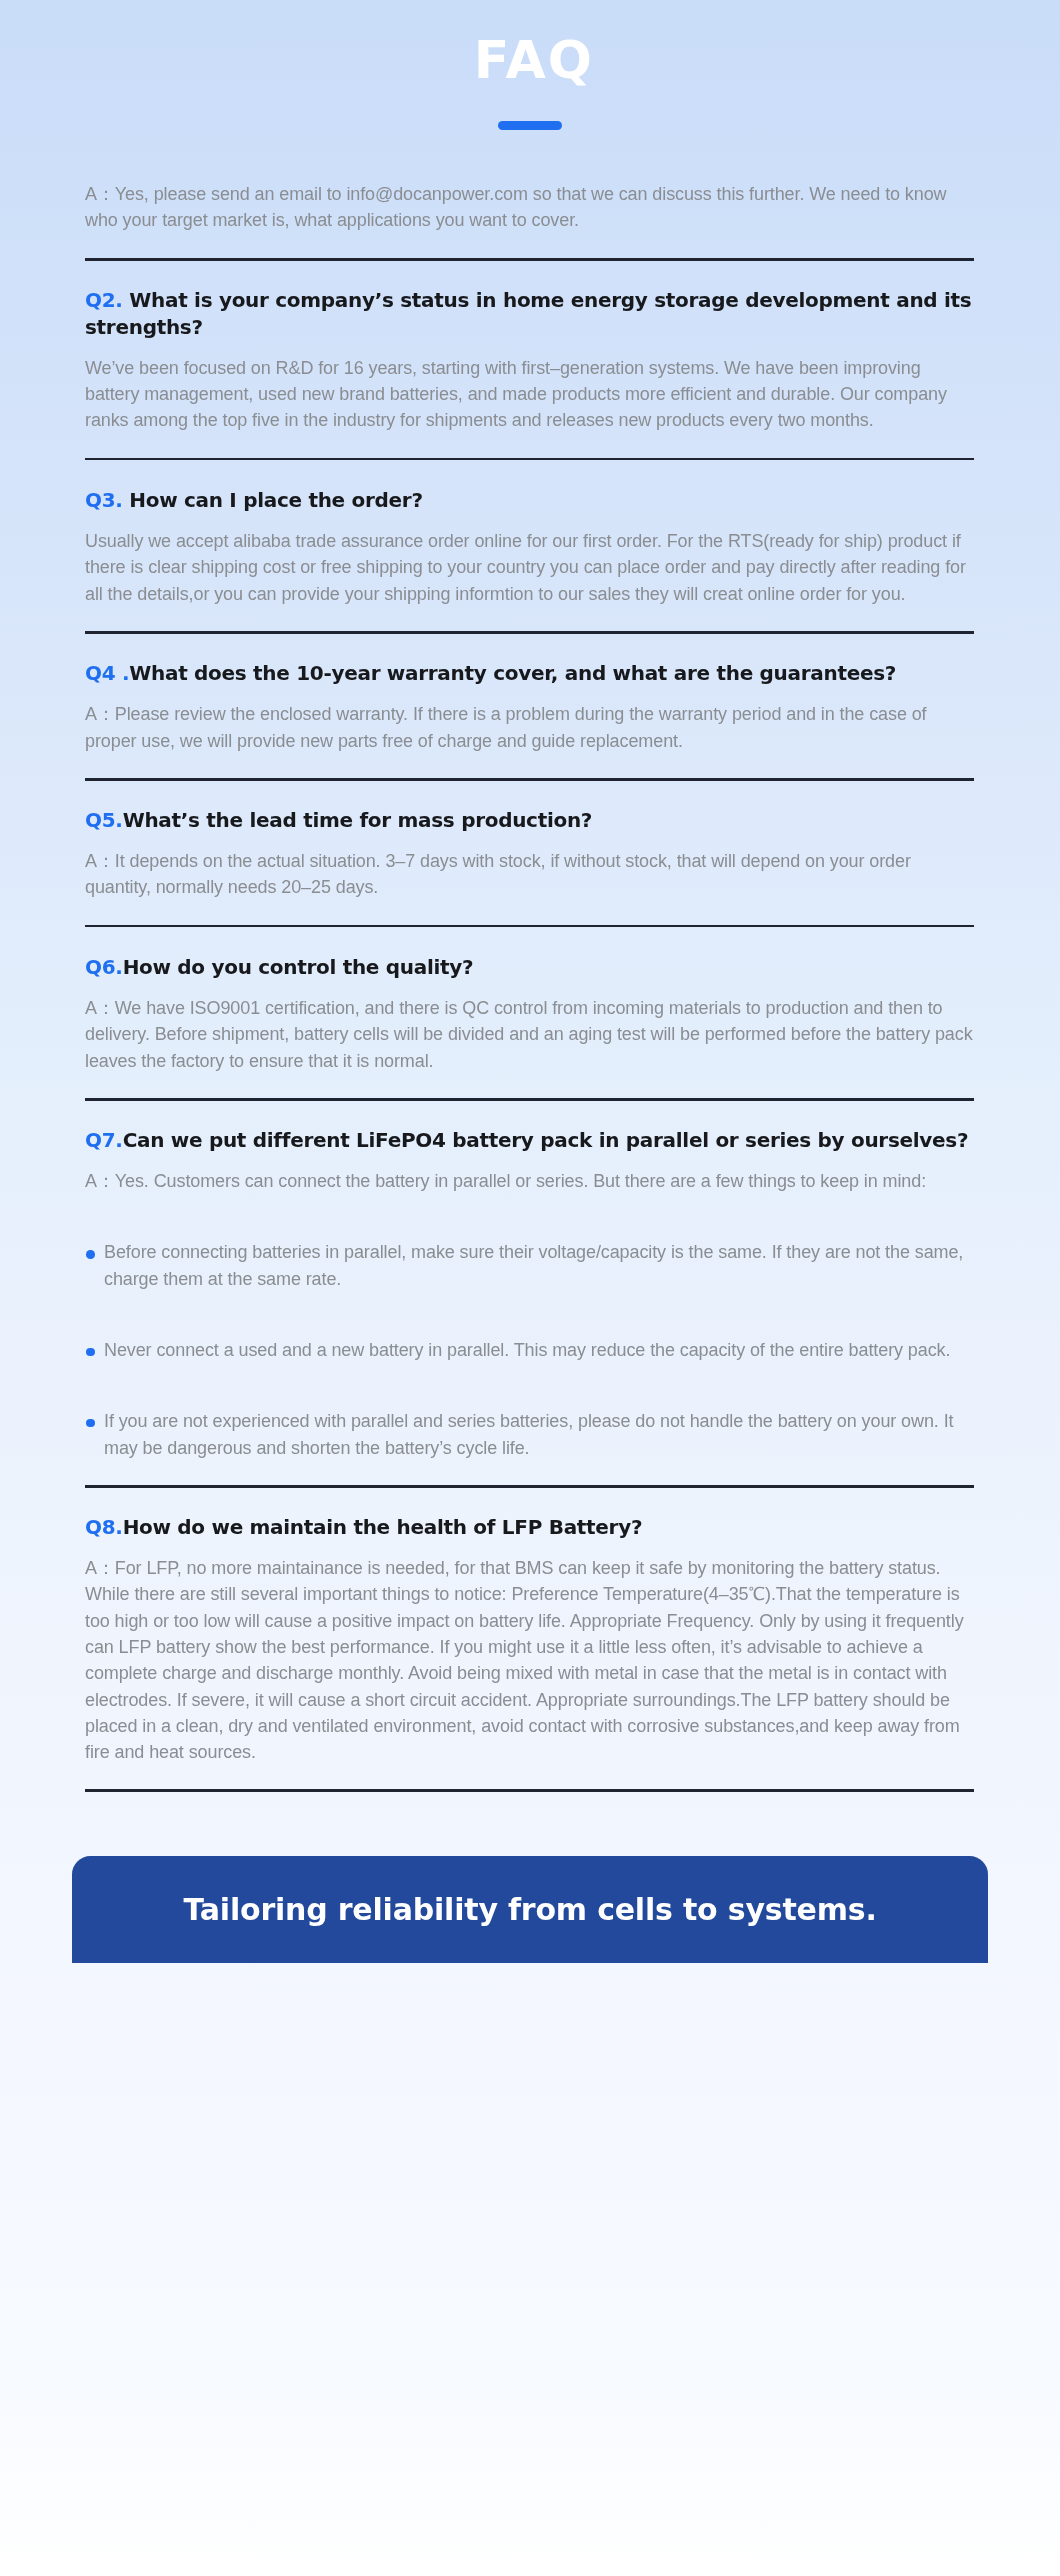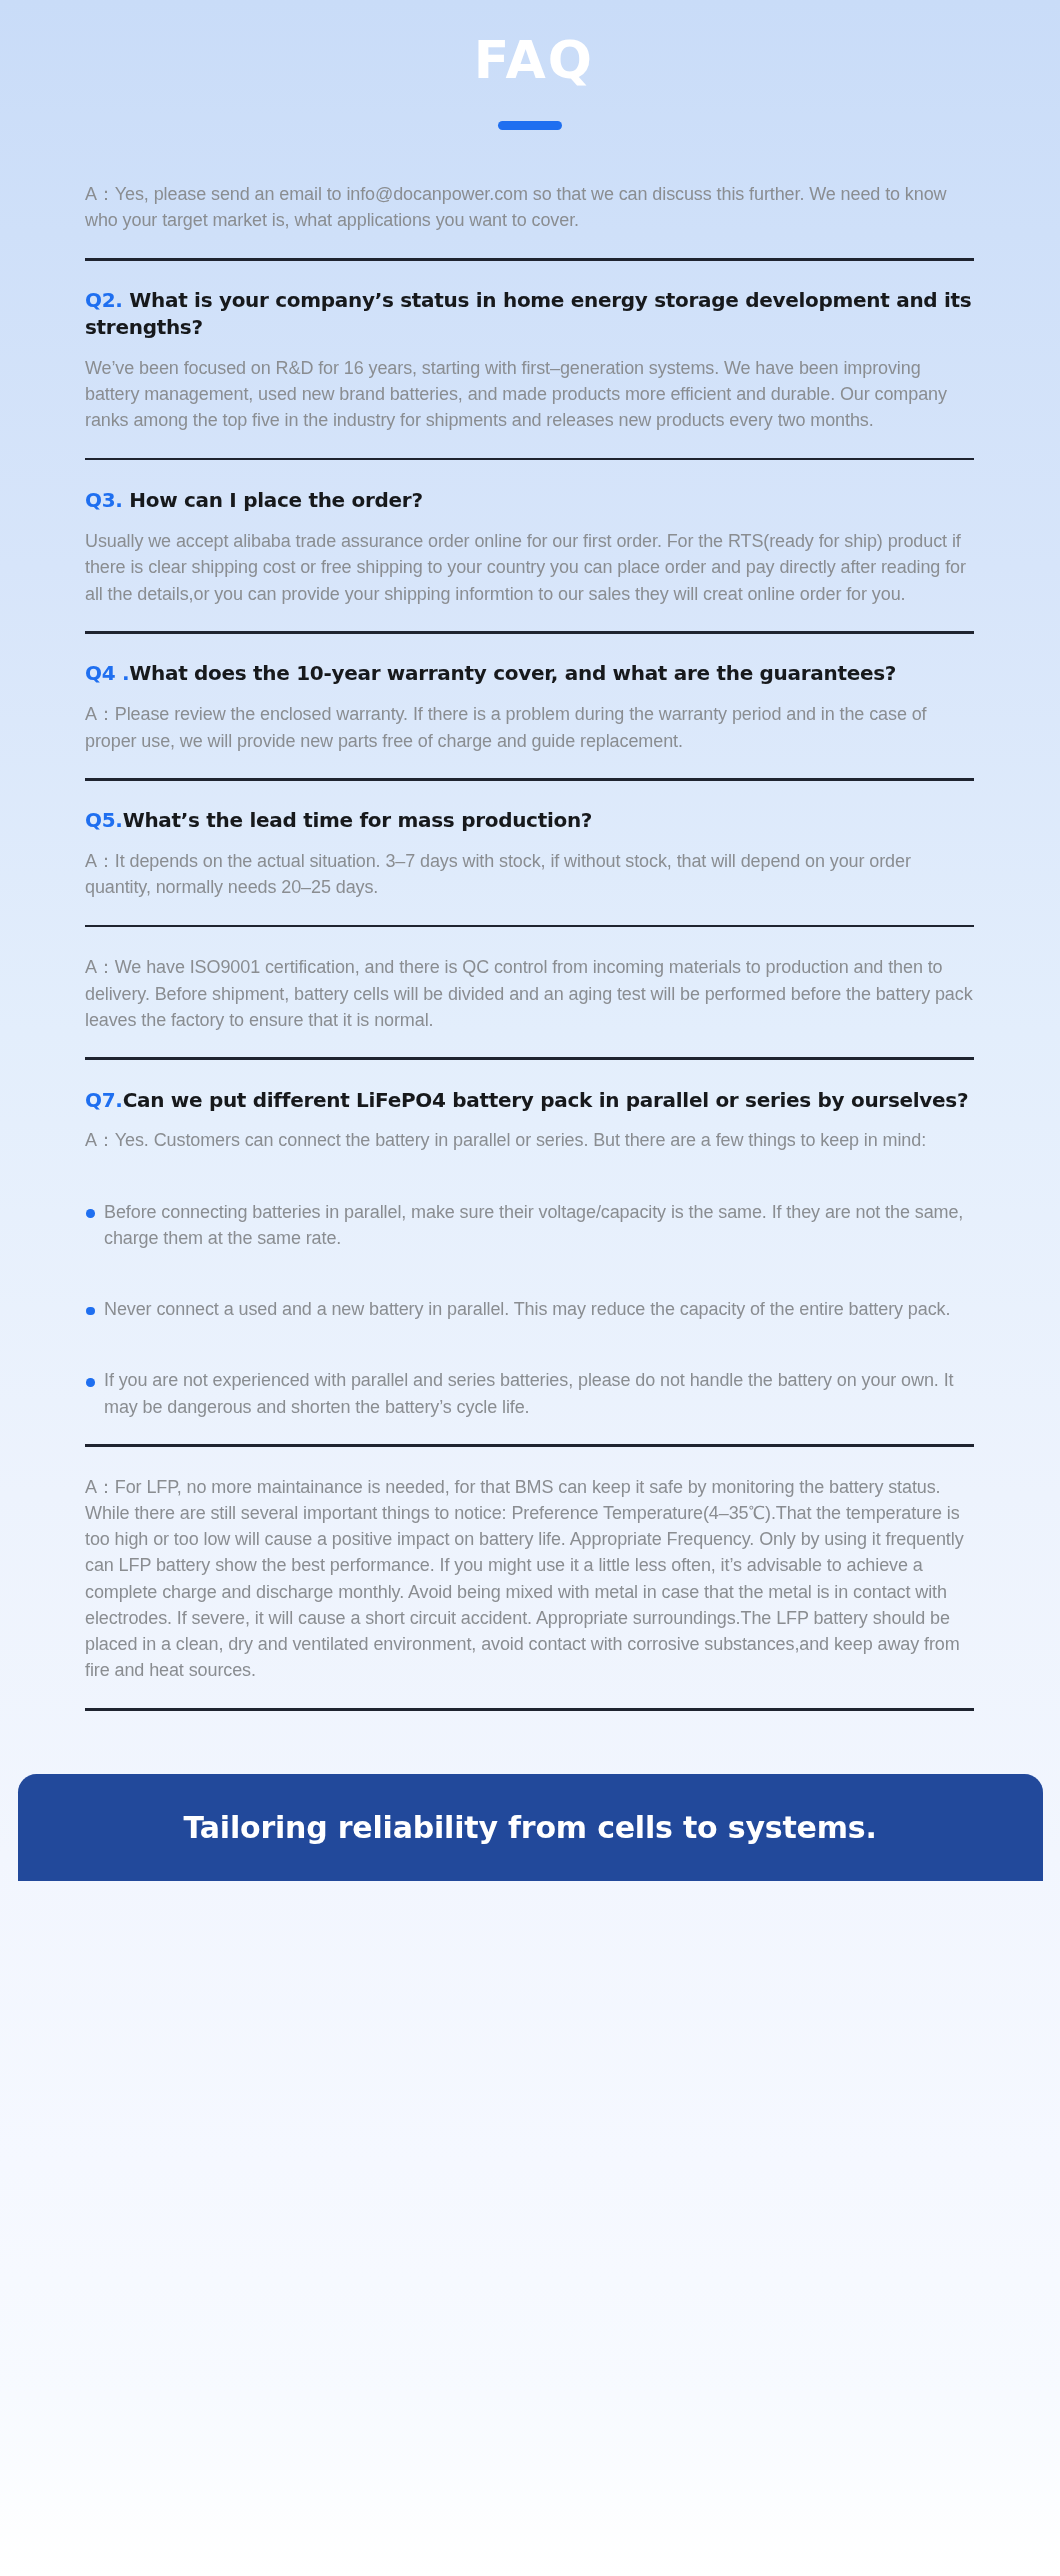--- a/index.html
+++ b/index.html
@@ -107,21 +107,21 @@
   .faq-divider {
     height:2.8px;
     background:#1f2430;
     margin:24px 0 25.4px 0;
     width:889px;
   }
 
   
   .footer-banner {
     margin:37px auto 0 auto;
-    width:1025px;
+    width:916px;
     height:107px;
     background:#22499b;
     border-radius:18.4px 18.4px 0 0;
     display:flex;
     align-items:center;
     justify-content:center;
   }
   .footer-text {
     font-family:"DejaVu Sans", sans-serif;
     font-size:30px;
@@ -169,38 +169,40 @@
         <div class="faq-divider"></div>
       </div>
       <div class="faq-item">
         <div class="faq-q"><span class="qnum">Q5.</span><span>What’s the lead time for mass production?</span></div>
         <div class="faq-a">
           <p>A：It depends on the actual situation. 3–7 days with stock, if without stock, that will depend on your order quantity, normally needs 20–25 days.</p>
         </div>
         <div class="faq-divider"></div>
       </div>
       <div class="faq-item">
+        <div class="faq-q"><span class="qnum">Q6.</span><span>How do you control the quality?</span></div>
         <div class="faq-a">
           <p>A：We have ISO9001 certification, and there is QC control from incoming materials to production and then to delivery. Before shipment, battery cells will be divided and an aging test will be performed before the battery pack leaves the factory to ensure that it is normal.</p>
         </div>
         <div class="faq-divider"></div>
       </div>
       <div class="faq-item">
         <div class="faq-q"><span class="qnum">Q7.</span><span>Can we put different LiFePO4 battery pack in parallel or series by ourselves?</span></div>
         <div class="faq-a">
           <p>A：Yes. Customers can connect the battery in parallel or series. But there are a few things to keep in mind:</p>
           <ul class="faq-bullets">
             <li>Before connecting batteries in parallel, make sure their voltage/capacity is the same. If they are not the same, charge them at the same rate.</li>
             <li>Never connect a used and a new battery in parallel. This may reduce the capacity of the entire battery pack.</li>
             <li>If you are not experienced with parallel and series batteries, please do not handle the battery on your own. It may be dangerous and shorten the battery’s cycle life.</li>
           </ul>
         </div>
         <div class="faq-divider"></div>
       </div>
       <div class="faq-item">
+        <div class="faq-q"><span class="qnum">Q8.</span><span>How do we maintain the health of LFP Battery?</span></div>
         <div class="faq-a">
           <p>A：For LFP, no more maintainance is needed, for that BMS can keep it safe by monitoring the battery status. While there are still several important things to notice: Preference Temperature(4–35℃).That the temperature is too high or too low will cause a positive impact on battery life. Appropriate Frequency. Only by using it frequently can LFP battery show the best performance. If you might use it a little less often, it’s advisable to achieve a complete charge and discharge monthly. Avoid being mixed with metal in case that the metal is in contact with electrodes. If severe, it will cause a short circuit accident. Appropriate surroundings.The LFP battery should be placed in a clean, dry and ventilated environment, avoid contact with corrosive substances,and keep away from fire and heat sources.</p>
         </div>
         <div class="faq-divider"></div>
       </div>
     </div>
 
   <div class="footer-banner">
     <div class="footer-text">Tailoring reliability from cells to systems.</div>
   </div>

